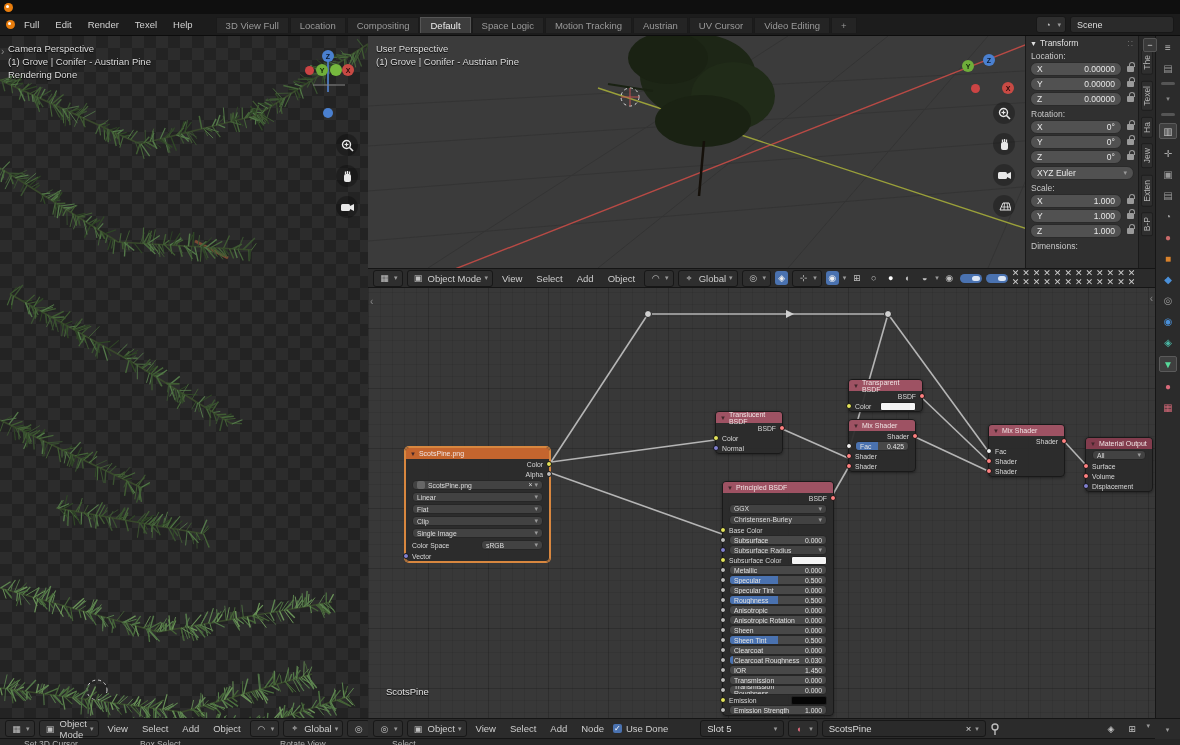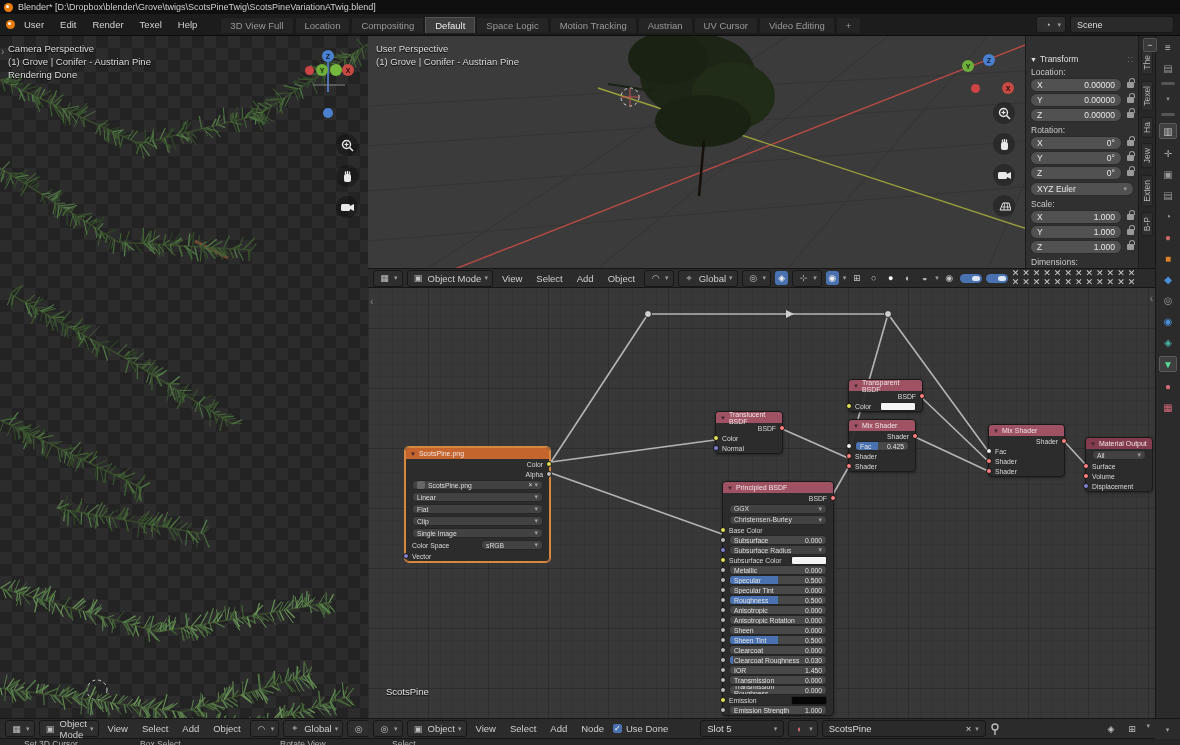--- a/index.html
+++ b/index.html
@@ -37,21 +37,21 @@
   
   .vph{background:#2b2b2b;border-top:1px solid #151515;border-bottom:1px solid #151515;display:flex;align-items:center;gap:4px;padding:0 5px;box-sizing:border-box;font-size:9.5px;color:#cfcfcf;overflow:hidden;}
   .mi{padding:0 5px;}
   .ico{display:inline-flex;align-items:center;justify-content:center;min-width:13px;height:14px;color:#c0c0c0;font-size:9px;}
   .ico.blue{background:#4a72b0;border-radius:3px;color:#eee;}
   .pillsw{width:22px;height:9px;border-radius:5px;background:#4a72b0;position:relative;}
   .pillsw::after{content:"";position:absolute;right:2px;top:2px;width:8px;height:5px;border-radius:3px;background:#dce6f5;}
   .xgrid{display:flex;gap:3px;}
   .xcol{display:flex;flex-direction:column;line-height:9px;color:#cfcfcf;font-size:9px;}
   
-  #npanel{left:1025px;top:36px;width:113px;height:232px;background:#303030;border-left:1px solid #1a1a1a;box-sizing:border-box;padding:18px 4px;font-size:8.5px;color:#cfcfcf;overflow:hidden;}
+  #npanel{left:1025px;top:36px;width:113px;height:232px;background:#303030;border-left:1px solid #1a1a1a;box-sizing:border-box;padding:2px 4px;font-size:8.5px;color:#cfcfcf;overflow:hidden;}
   .pn-h{display:flex;align-items:center;gap:3px;color:#e0e0e0;}
   .pn-grip{margin-left:auto;color:#777;letter-spacing:1px;}
   .pn-lab{margin:3px 0 1px 1px;color:#c8c8c8;}
   .tfrow{display:flex;align-items:center;margin:1px 0;}
   .tfpill{flex:1;background:#515151;border:1px solid #2a2a2a;border-radius:7px;height:12px;display:flex;align-items:center;padding:0 6px;color:#e8e8e8;}
   .tfpill .v{margin-left:auto;}
   .lock{width:7px;height:6px;background:#9a9a9a;border-radius:1px;position:relative;margin-left:5px;flex:0 0 auto;}
   .lock::before{content:"";position:absolute;left:2px;top:-4px;width:4px;height:4px;border:1px solid #9a9a9a;border-bottom:none;border-radius:3px 3px 0 0;}
   .euler{background:#515151;border:1px solid #2a2a2a;border-radius:7px;height:12px;display:flex;align-items:center;padding:0 6px;color:#e8e8e8;margin:2px 0;}
   #npanel-tabs{left:1138px;top:36px;width:17px;height:232px;background:#282828;border-left:1px solid #1a1a1a;display:flex;flex-direction:column;align-items:center;padding-top:14px;gap:6px;box-sizing:border-box;}
@@ -99,26 +99,25 @@
   .checkbox{width:9px;height:9px;background:#4a72b0;border-radius:2px;color:#fff;font-size:8px;display:inline-flex;align-items:center;justify-content:center;}
   .pinicon svg{display:block;}
 </style>
 </head>
 <body>
 
 <div id="app">
 
   <div id="titlebar" class="abs">
     <span class="blogo"></span>
-    <span>Blender* [D:\Dropbox\blender\Grove\twigs\ScotsPineTwig\ScotsPineVariationATwig.blend]</span>
   </div>
 
   <div id="menubar" class="abs">
     <span class="blogo"></span>
-    <span class="menu-item">User</span>
+    <span class="menu-item">Full</span>
     <span class="menu-item">Edit</span>
     <span class="menu-item">Render</span>
     <span class="menu-item">Texel</span>
     <span class="menu-item">Help</span>
     <span class="tabs">
       <span class="wtab">3D View Full</span>
       <span class="wtab">Location</span>
       <span class="wtab">Compositing</span>
       <span class="wtab active">Default</span>
       <span class="wtab">Space Logic</span>

